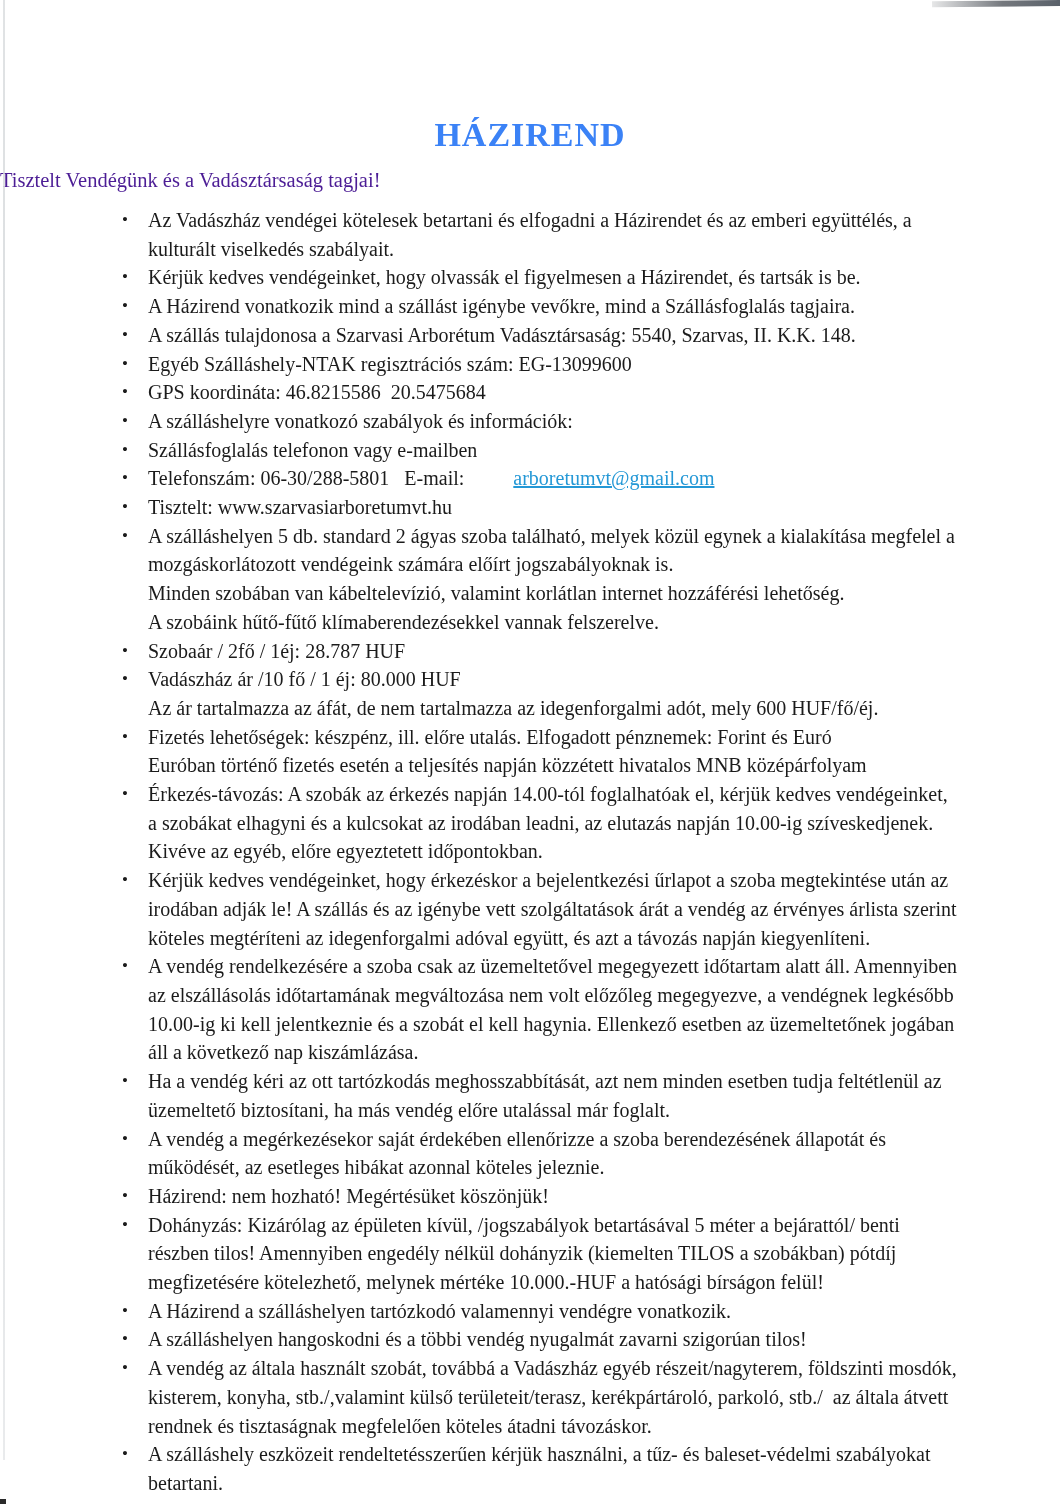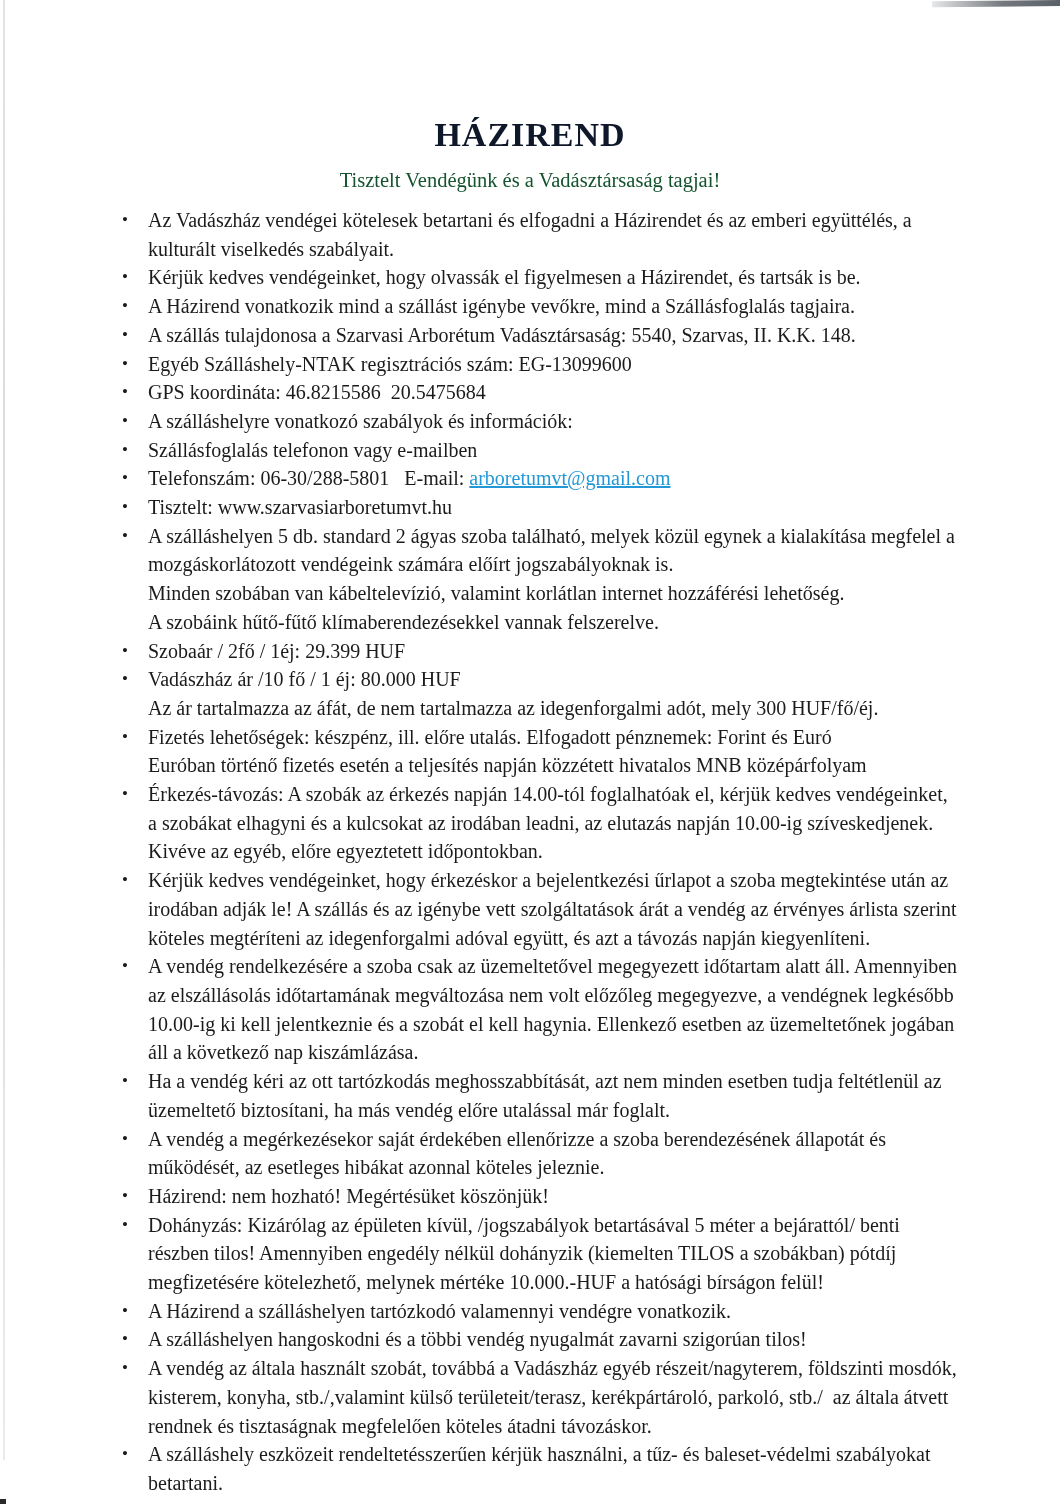--- a/index.html
+++ b/index.html
@@ -26,27 +26,26 @@
   }
   .scan-speck {
     position:absolute; left:0; bottom:4px; width:6px; height:5px;
     background:#2a2a2a;
   }
   h1.doc-title {
     margin:0; padding-top:116px;
     text-align:center;
     font-size:34px; font-weight:bold;
     letter-spacing:1px;
-    color:#0f172a;
+    color:#3b82f6;
   }
   p.doc-subtitle {
     margin:15px 0 0 0;
-    text-align:center;
     font-size:20.5px;
-    color:#14532d;
+    color:#4c1d95;
   }
   ul.rules {
     list-style:none;
     margin:14px 0 0 0;
     padding:0 100px 0 122px;
   }
   ul.rules li {
     display:flex;
     font-size:20px;
     line-height:28.7px;
@@ -56,20 +55,21 @@
     font-size:17px;
   }
   ul.rules .body {
     flex:1;
     white-space:pre-wrap;
   }
   .b { font-weight:normal; }
   a.email {
     color:#2498d6;
     text-decoration:underline;
+    margin-left:44px;
   }
 </style>
 </head>
 <body>
 
 <div class="page">
   <div class="scan-edge-left"></div>
   <div class="scan-streak-top"></div>
   <div class="scan-speck"></div>
 
@@ -118,26 +118,26 @@
         <span class="body"><span class="">Tisztelt: www.szarvasiarboretumvt.hu</span></span>
       </li>
       <li>
         <span class="marker">•</span>
         <span class="body"><span class="">A szálláshelyen 5 db. standard 2 ágyas szoba található, melyek közül egynek a kialakítása megfelel a mozgáskorlátozott vendégeink számára előírt jogszabályoknak is.
 Minden szobában van kábeltelevízió, valamint korlátlan internet hozzáférési lehetőség.
 A szobáink hűtő-fűtő klímaberendezésekkel vannak felszerelve.</span></span>
       </li>
       <li>
         <span class="marker">•</span>
-        <span class="body"><span class="b">Szobaár / 2fő / 1éj: 29.399 HUF</span></span>
+        <span class="body"><span class="b">Szobaár / 2fő / 1éj: 28.787 HUF</span></span>
       </li>
       <li>
         <span class="marker">•</span>
         <span class="body"><span class="b">Vadászház ár /10 fő / 1 éj: 80.000 HUF</span><span class="">
-Az ár tartalmazza az áfát, de nem tartalmazza az idegenforgalmi adót, mely </span><span class="b">300 HUF/fő/éj.</span></span>
+Az ár tartalmazza az áfát, de nem tartalmazza az idegenforgalmi adót, mely </span><span class="b">600 HUF/fő/éj.</span></span>
       </li>
       <li>
         <span class="marker">•</span>
         <span class="body"><span class="">Fizetés lehetőségek: készpénz, ill. előre utalás. Elfogadott pénznemek: Forint és Euró
 Euróban történő fizetés esetén a teljesítés napján közzétett hivatalos MNB középárfolyam</span></span>
       </li>
       <li>
         <span class="marker">•</span>
         <span class="body"><span class="">Érkezés-távozás: A szobák az érkezés napján 14.00-tól foglalhatóak el, kérjük kedves vendégeinket, a szobákat elhagyni és a kulcsokat az irodában leadni, az elutazás napján 10.00-ig szíveskedjenek. Kivéve az egyéb, előre egyeztetett időpontokban.</span></span>
       </li>

